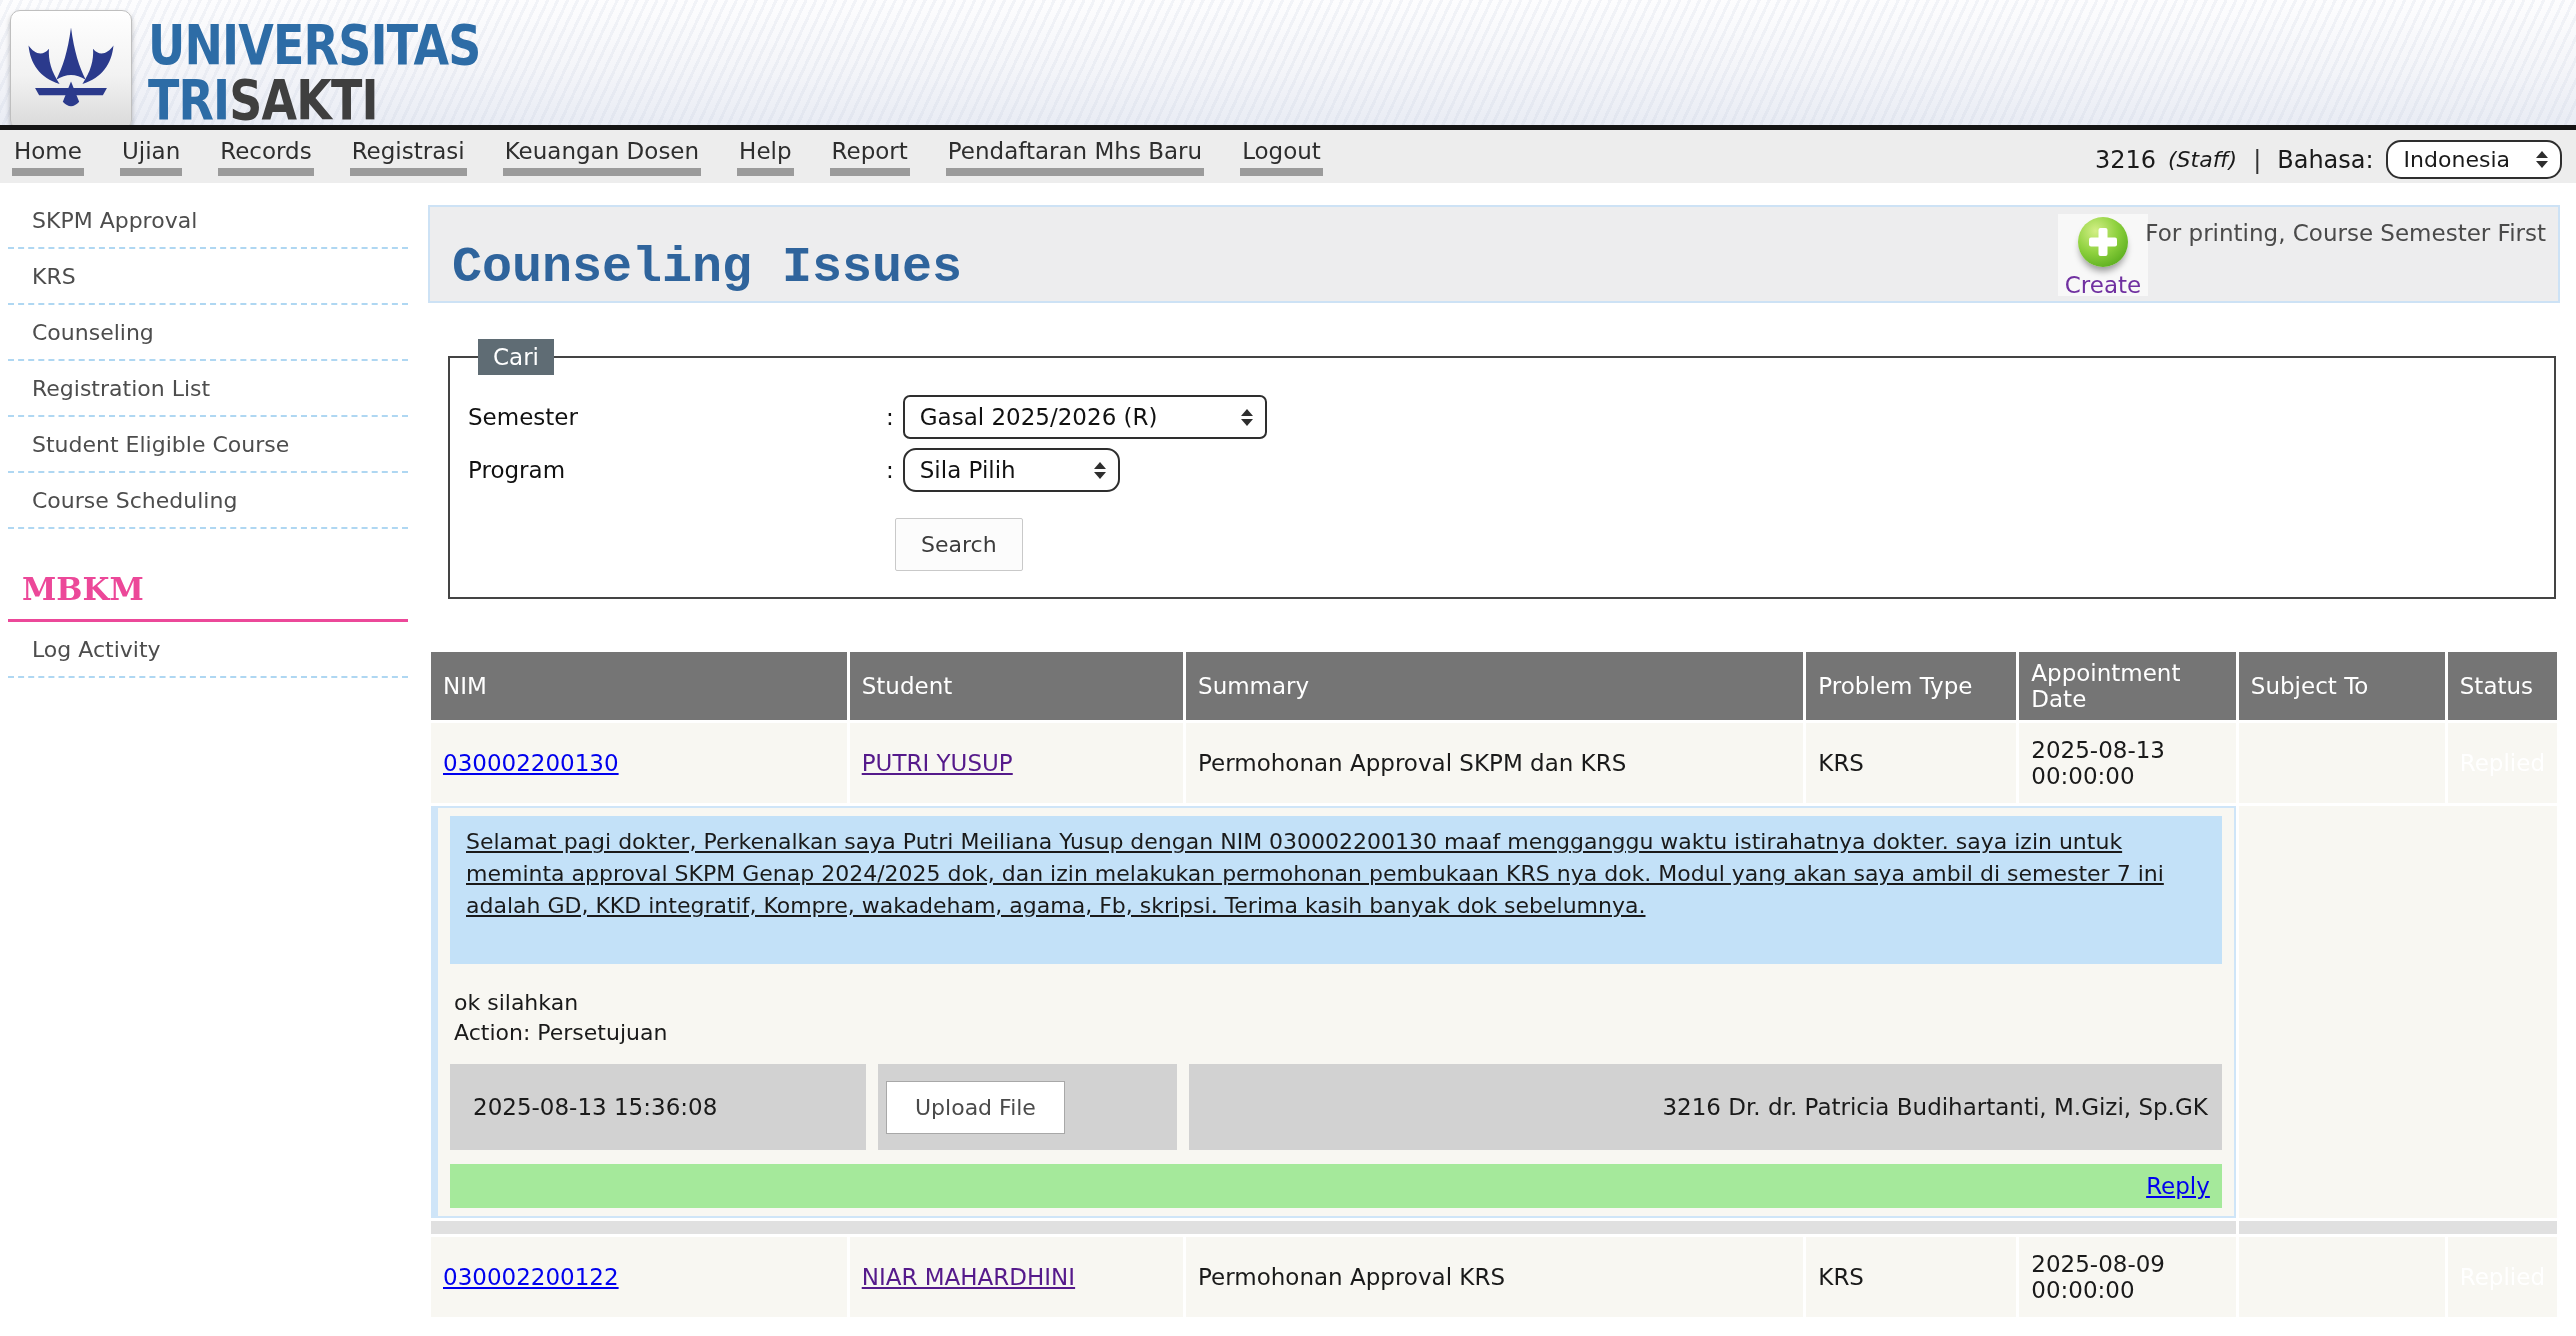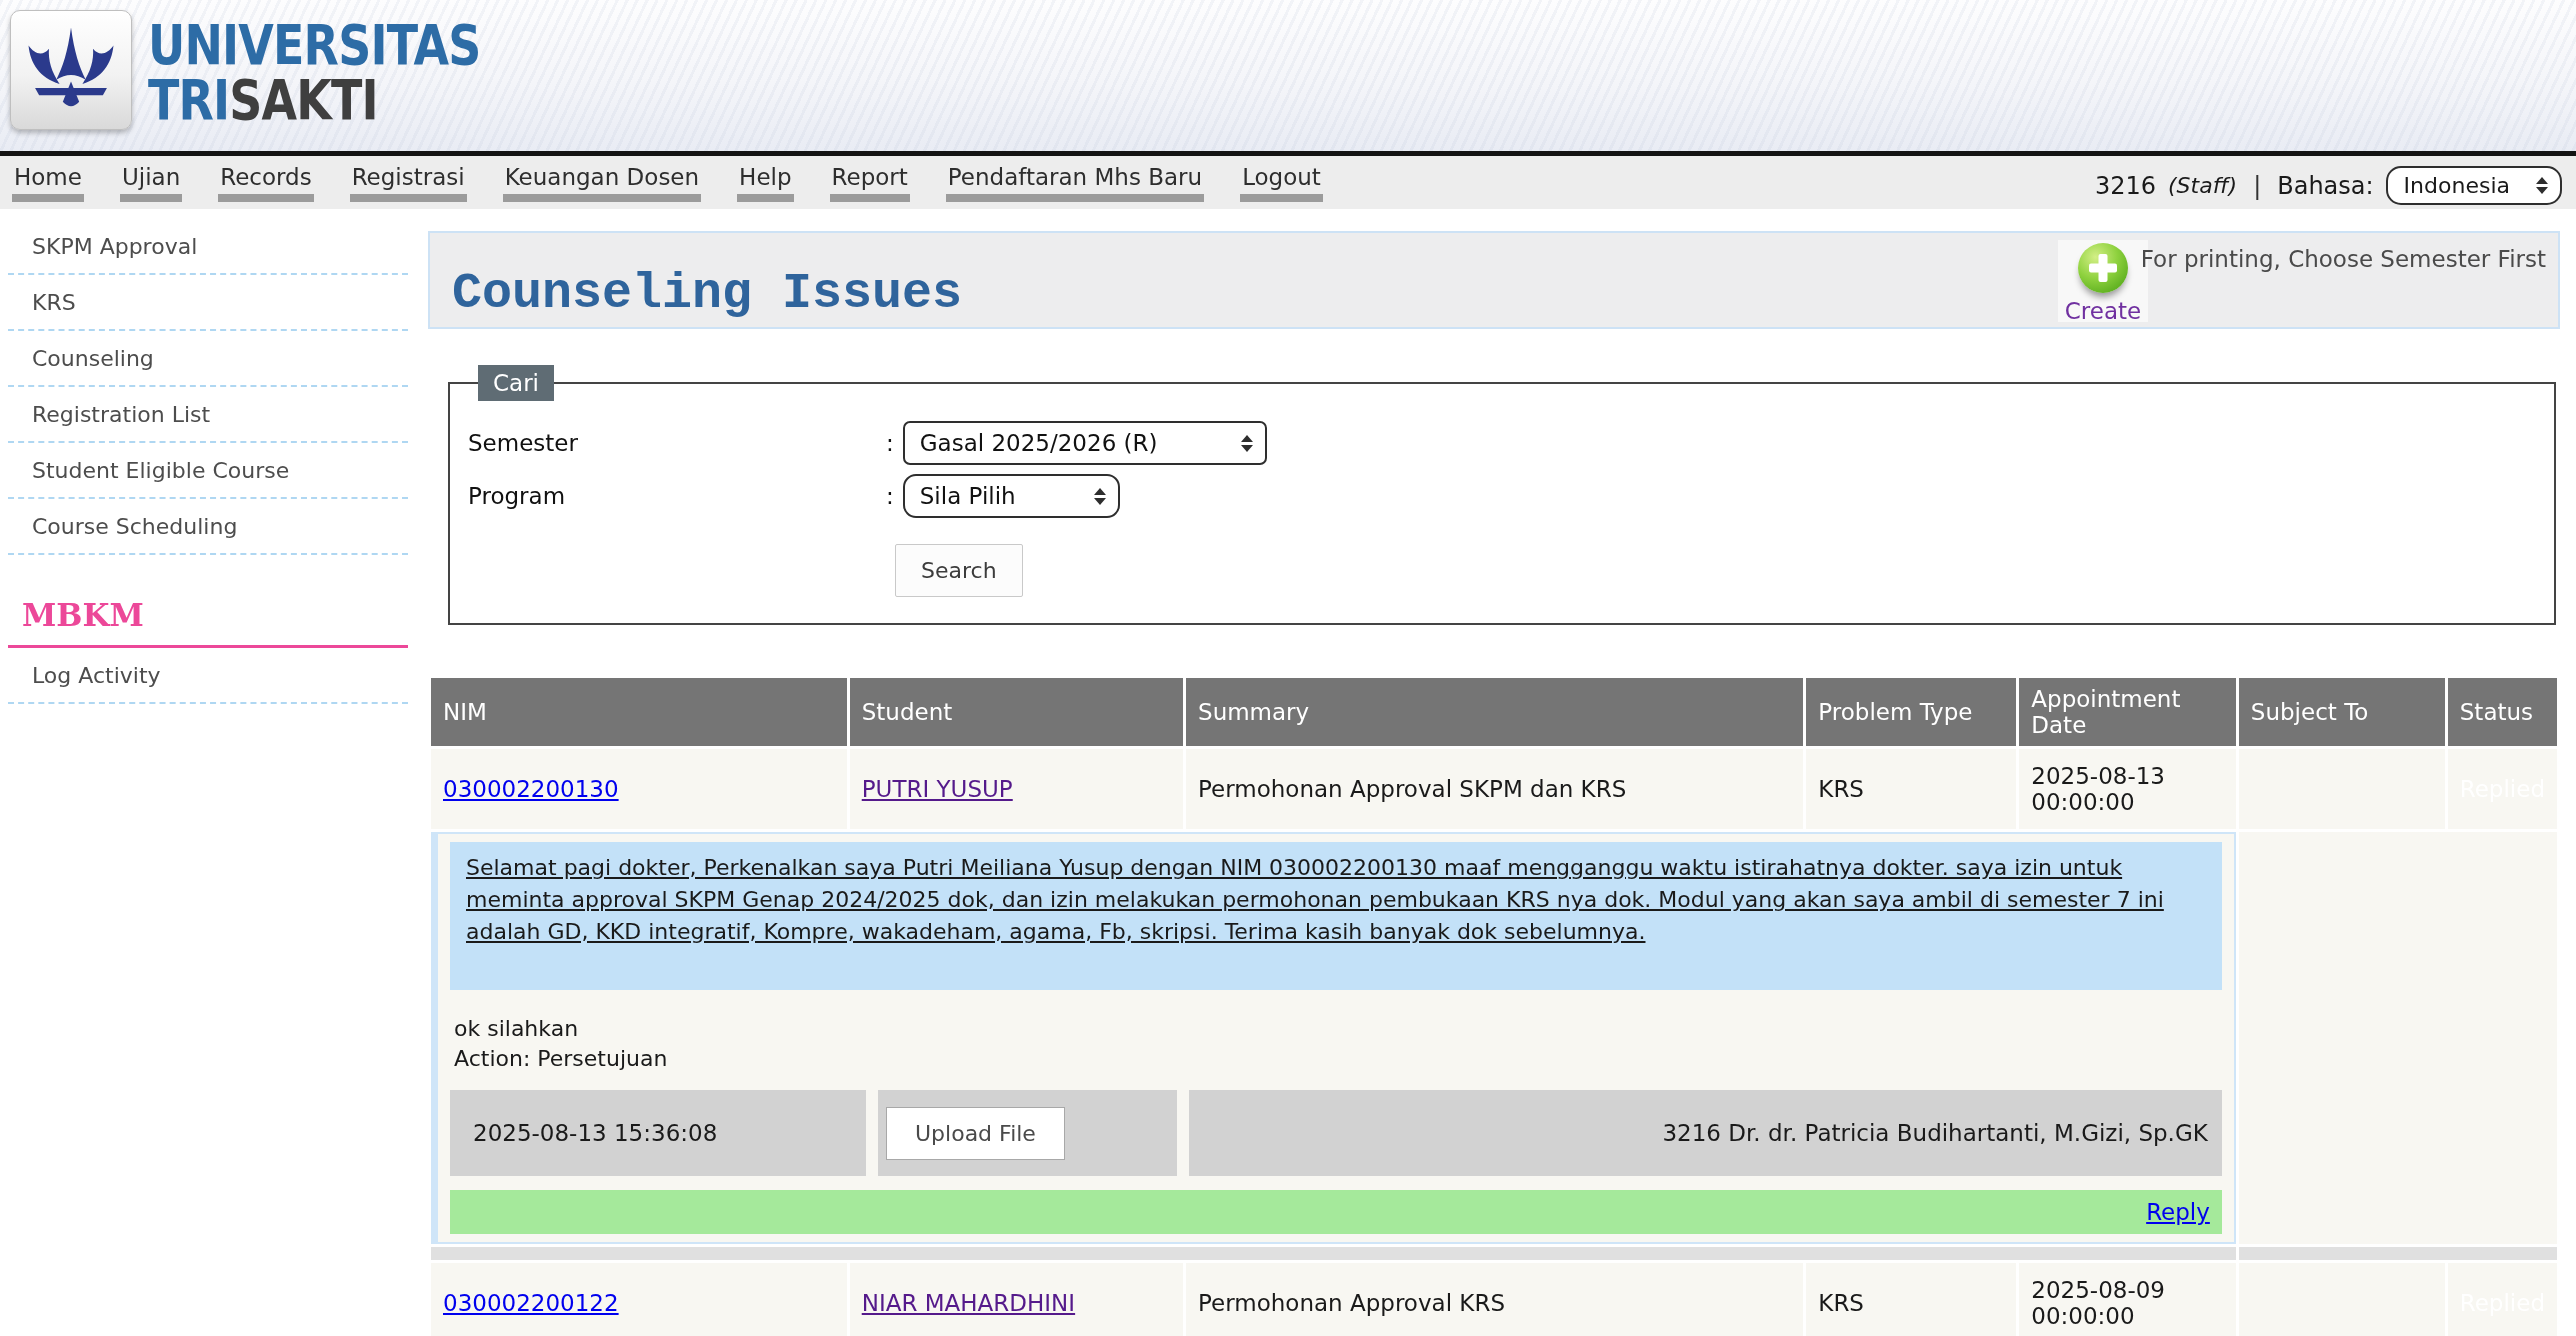--- a/index.html
+++ b/index.html
@@ -1,20 +1,20 @@
 <!DOCTYPE html>
 <html><head>
 <meta charset="utf-8">
 <style>
   * { margin:0; padding:0; box-sizing:border-box; }
   html,body { width:2576px; height:1337px; overflow:hidden; background:#fff;
     font-family:"DejaVu Sans","Liberation Sans",sans-serif; color:#1a1a1a; }
 
   
-  .masthead { position:relative; height:151px;
+  .masthead { position:relative; height:125px;
     background:
       repeating-linear-gradient(115deg, rgba(185,195,215,.16) 0 3px, rgba(0,0,0,0) 3px 9px),
       linear-gradient(180deg,#fdfdfe 0%,#f4f5f9 55%,#e9ecf4 100%); }
   .brand { position:absolute; left:10px; top:10px; display:flex; align-items:flex-start; }
   .logo-box { width:122px; height:120px; border-radius:10px; border:1px solid #bfbfbf;
     background:linear-gradient(180deg,#ffffff 0%,#f2f2f2 55%,#d9d9d9 100%);
     box-shadow:0 3px 5px rgba(0,0,0,.25); display:flex; align-items:center; justify-content:center; }
   .logo-text { margin-left:16px; padding-top:8px; font-weight:bold; letter-spacing:-1px; line-height:.98; }
   .logo-line1 { font-size:56px; color:#2d6ca6; transform:scaleX(.82); transform-origin:left center; white-space:nowrap; }
   .logo-line2 { font-size:56px; transform:scaleX(.82); transform-origin:left center; white-space:nowrap; }
@@ -164,21 +164,21 @@
     <div class="side-item">Log Activity</div>
   </aside>
 
   <main class="main">
     <div class="title-panel">
       <h1 class="page-title">Counseling Issues</h1>
       <div class="create-btn">
         <div class="plus-icon"></div>
         <div class="create-label">Create</div>
       </div>
-      <div class="print-hint">For printing, Choose Semester First</div>
+      <div class="print-hint">For printing, Course Semester First</div>
     </div>
 
     <fieldset class="cari">
       <legend>Cari</legend>
       <div class="form-row">
         <span class="flabel">Semester</span>
         <span class="colon">:</span>
         <span class="fake-select sel-semester">
           <span>Gasal 2025/2026 (R)</span>
           <span class="chev">

